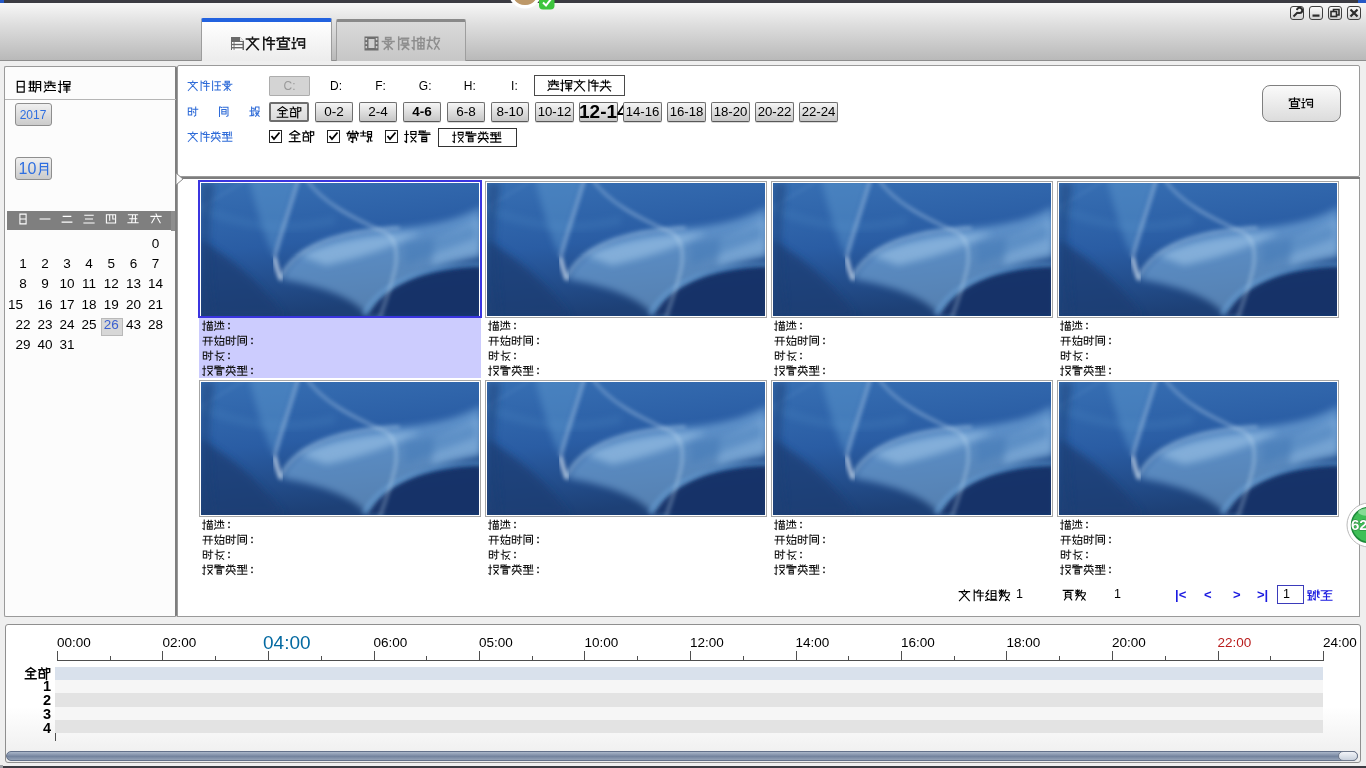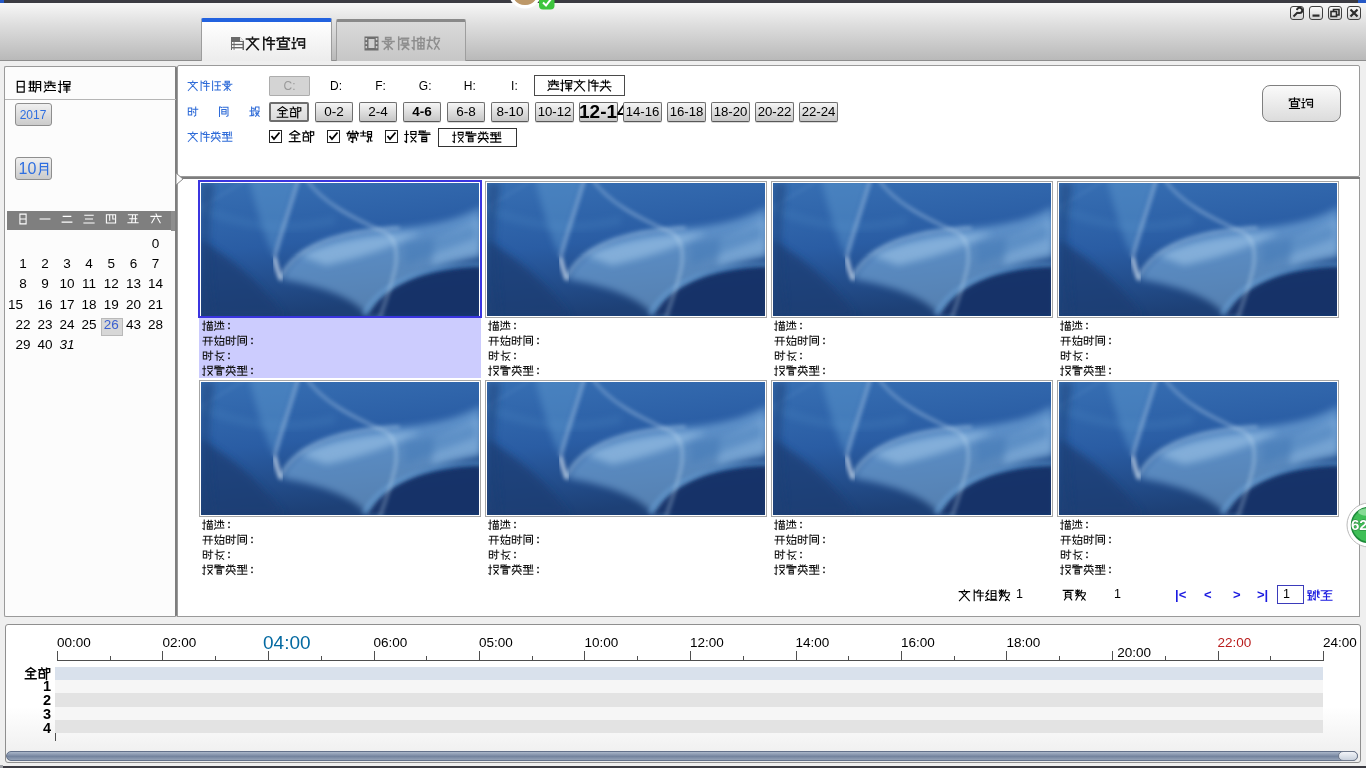--- a/index.html
+++ b/index.html
@@ -172,21 +172,21 @@
 <div style="position:absolute;top:296.5px;font-size:13.5px;color:#000;font-weight:normal;line-height:16px;white-space:pre;left:140.5px;width:30px;text-align:center;">21</div>
 <div style="position:absolute;top:316.8px;font-size:13.5px;color:#000;font-weight:normal;line-height:16px;white-space:pre;left:8.0px;width:30px;text-align:center;">22</div>
 <div style="position:absolute;top:316.8px;font-size:13.5px;color:#000;font-weight:normal;line-height:16px;white-space:pre;left:30.0px;width:30px;text-align:center;">23</div>
 <div style="position:absolute;top:316.8px;font-size:13.5px;color:#000;font-weight:normal;line-height:16px;white-space:pre;left:52.0px;width:30px;text-align:center;">24</div>
 <div style="position:absolute;top:316.8px;font-size:13.5px;color:#000;font-weight:normal;line-height:16px;white-space:pre;left:74.0px;width:30px;text-align:center;">25</div>
 <div style="position:absolute;top:316.8px;font-size:13.5px;color:#3a5fd0;font-weight:normal;line-height:16px;white-space:pre;left:96.3px;width:30px;text-align:center;">26</div>
 <div style="position:absolute;top:316.8px;font-size:13.5px;color:#000;font-weight:normal;line-height:16px;white-space:pre;left:118.4px;width:30px;text-align:center;">43</div>
 <div style="position:absolute;top:316.8px;font-size:13.5px;color:#000;font-weight:normal;line-height:16px;white-space:pre;left:140.5px;width:30px;text-align:center;">28</div>
 <div style="position:absolute;top:337.1px;font-size:13.5px;color:#000;font-weight:normal;line-height:16px;white-space:pre;left:8.0px;width:30px;text-align:center;">29</div>
 <div style="position:absolute;top:337.1px;font-size:13.5px;color:#000;font-weight:normal;line-height:16px;white-space:pre;left:30.0px;width:30px;text-align:center;">40</div>
-<div style="position:absolute;top:337.1px;font-size:13.5px;color:#000;font-weight:normal;line-height:16px;white-space:pre;left:52.0px;width:30px;text-align:center;font-style:italic;">31</div>
+<div style="position:absolute;top:337.1px;font-size:13.5px;color:#000;font-weight:normal;line-height:16px;white-space:pre;left:52.0px;width:30px;text-align:center;">31</div>
 <div style="position:absolute;left:171.0px;top:211.0px;width:4.0px;height:20.0px;background:#8e8e8e"></div>
 <svg style="position:absolute;left:175px;top:172px;z-index:9" width="9" height="14" viewBox="0 0 9 14">
     <path d="M1,1 L8,7 L1,13 Z" fill="#fdfdfd" stroke="#888" stroke-width="1"></path>
   </svg>
 <div style="position:absolute;left:177.0px;top:65.0px;width:1183.0px;height:112.0px;background:#fff;border:1px solid #9a9a9a;border-radius:2px"></div>
 <div style="position:absolute;left:177.0px;top:177.0px;width:1183.0px;height:2.0px;background:#7d7d7d"></div>
 <svg class="" style="position:absolute;left:187.0px;top:80.2px;overflow:visible" width="46" height="12">
     <path d="M5.8,0.9L5.8,1.9M1.1,2.4L10.4,2.4M8.5,2.6L1.3,10.5M3.0,2.6L10.2,10.5" stroke="#2e6bd8" stroke-width="1.01" fill="none" stroke-linecap="square"></path>
     <path d="M14.1,0.9L14.1,10.6M15.6,2.8L14.1,2.8M16.6,2.6L18.3,0.9M16.4,3.6L22.3,3.6M17.0,6.3L22.1,6.3M19.6,1.3L19.6,10.6" stroke="#2e6bd8" stroke-width="1.01" fill="none" stroke-linecap="square"></path>
     <path d="M25.6,0.9L25.6,10.6M27.9,1.7L33.4,1.7M27.9,5.8L33.4,5.8M27.9,10.0L33.4,10.0M30.7,1.7L30.7,10.0" stroke="#2e6bd8" stroke-width="1.01" fill="none" stroke-linecap="square"></path>
@@ -570,21 +570,21 @@
 <div style="position:absolute;top:634.6px;font-size:13.5px;color:#000;font-weight:normal;line-height:16px;white-space:pre;left:52.0px;width:44px;text-align:center;">00:00</div>
 <div style="position:absolute;top:634.6px;font-size:13.5px;color:#000;font-weight:normal;line-height:16px;white-space:pre;left:157.5px;width:44px;text-align:center;">02:00</div>
 <div style="position:absolute;top:634.6px;font-size:19px;color:#0369a1;font-weight:normal;line-height:16px;white-space:pre;left:263.0px;width:44px;text-align:center;">04:00</div>
 <div style="position:absolute;top:634.6px;font-size:13.5px;color:#000;font-weight:normal;line-height:16px;white-space:pre;left:368.5px;width:44px;text-align:center;">06:00</div>
 <div style="position:absolute;top:634.6px;font-size:13.5px;color:#000;font-weight:normal;line-height:16px;white-space:pre;left:474.0px;width:44px;text-align:center;">05:00</div>
 <div style="position:absolute;top:634.6px;font-size:13.5px;color:#000;font-weight:normal;line-height:16px;white-space:pre;left:579.5px;width:44px;text-align:center;">10:00</div>
 <div style="position:absolute;top:634.6px;font-size:13.5px;color:#000;font-weight:normal;line-height:16px;white-space:pre;left:685.0px;width:44px;text-align:center;">12:00</div>
 <div style="position:absolute;top:634.6px;font-size:13.5px;color:#000;font-weight:normal;line-height:16px;white-space:pre;left:790.5px;width:44px;text-align:center;">14:00</div>
 <div style="position:absolute;top:634.6px;font-size:13.5px;color:#000;font-weight:normal;line-height:16px;white-space:pre;left:896.0px;width:44px;text-align:center;">16:00</div>
 <div style="position:absolute;top:634.6px;font-size:13.5px;color:#000;font-weight:normal;line-height:16px;white-space:pre;left:1001.5px;width:44px;text-align:center;">18:00</div>
-<div style="position:absolute;top:634.6px;font-size:13.5px;color:#000;font-weight:normal;line-height:16px;white-space:pre;left:1107.0px;width:44px;text-align:right;margin-top:10px;">20:00</div>
+<div style="position:absolute;top:634.6px;font-size:13.5px;color:#000;font-weight:normal;line-height:16px;white-space:pre;left:1107.0px;width:44px;text-align:center;">20:00</div>
 <div style="position:absolute;top:634.6px;font-size:13.5px;color:#b91c1c;font-weight:normal;line-height:16px;white-space:pre;left:1212.5px;width:44px;text-align:center;">22:00</div>
 <div style="position:absolute;top:634.6px;font-size:13.5px;color:#000;font-weight:normal;line-height:16px;white-space:pre;left:1318.0px;width:44px;text-align:center;">24:00</div>
 <div style="position:absolute;left:55.0px;top:667.0px;width:1268.0px;height:13.2px;background:#d9e1ec"></div>
 <div style="position:absolute;left:55.0px;top:680.2px;width:1268.0px;height:13.2px;background:#f6f6f6"></div>
 <div style="position:absolute;left:55.0px;top:693.4px;width:1268.0px;height:13.2px;background:#e3e3e3"></div>
 <div style="position:absolute;left:55.0px;top:706.6px;width:1268.0px;height:13.2px;background:#f6f6f6"></div>
 <div style="position:absolute;left:55.0px;top:719.8px;width:1268.0px;height:13.2px;background:#e3e3e3"></div>
 <svg class="" style="position:absolute;left:24.0px;top:666.8px;overflow:visible" width="27" height="14">
     <path d="M6.8,0.8L1.8,4.3M6.8,0.8L11.7,4.3M3.3,4.8L10.2,4.8M6.8,4.8L6.8,11.5M3.8,8.0L9.7,8.0M1.3,11.7L12.2,11.7" stroke="#000" stroke-width="1.38" fill="none" stroke-linecap="square"></path>
     <path d="M17.8,1.0L18.3,2.3M14.8,2.8L21.0,2.8M16.0,4.0L15.3,5.5M19.5,4.0L20.5,5.5M15.3,6.8L20.5,6.8M15.3,6.8L15.3,11.0M20.5,6.8L20.5,11.0M15.3,11.0L20.5,11.0M22.5,1.3L22.5,12.5M22.5,1.8L25.7,1.8M25.7,1.8L25.7,5.0M25.7,5.0L22.5,6.0" stroke="#000" stroke-width="1.38" fill="none" stroke-linecap="square"></path>

